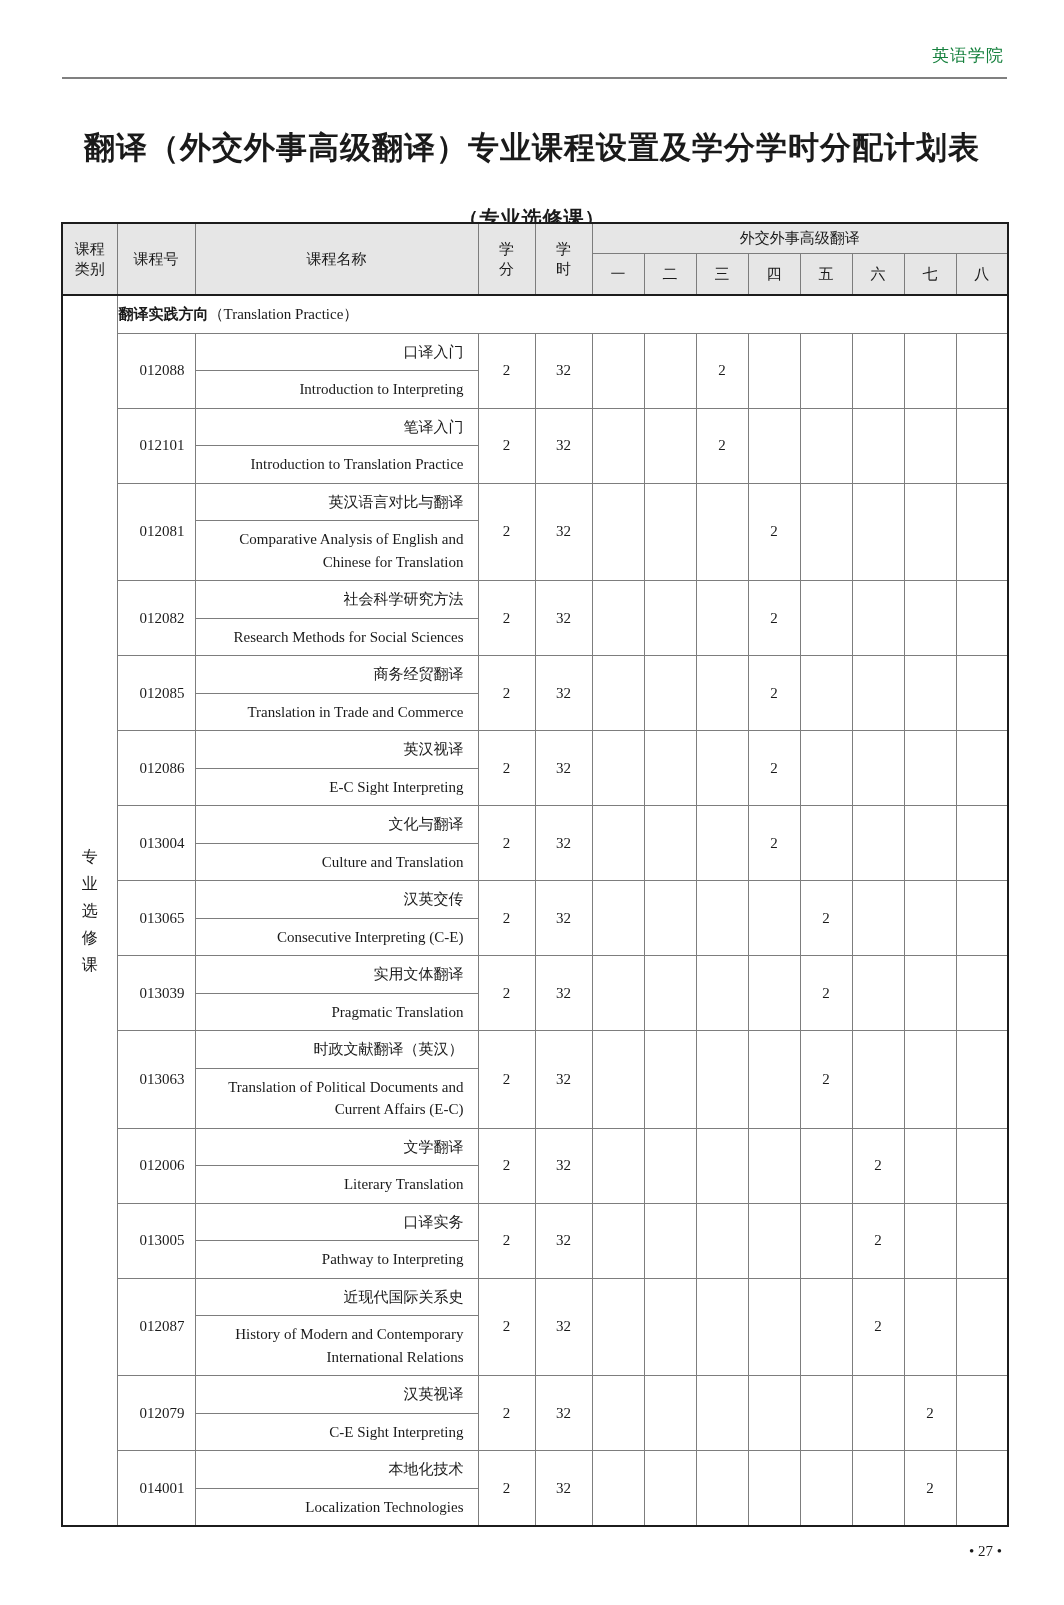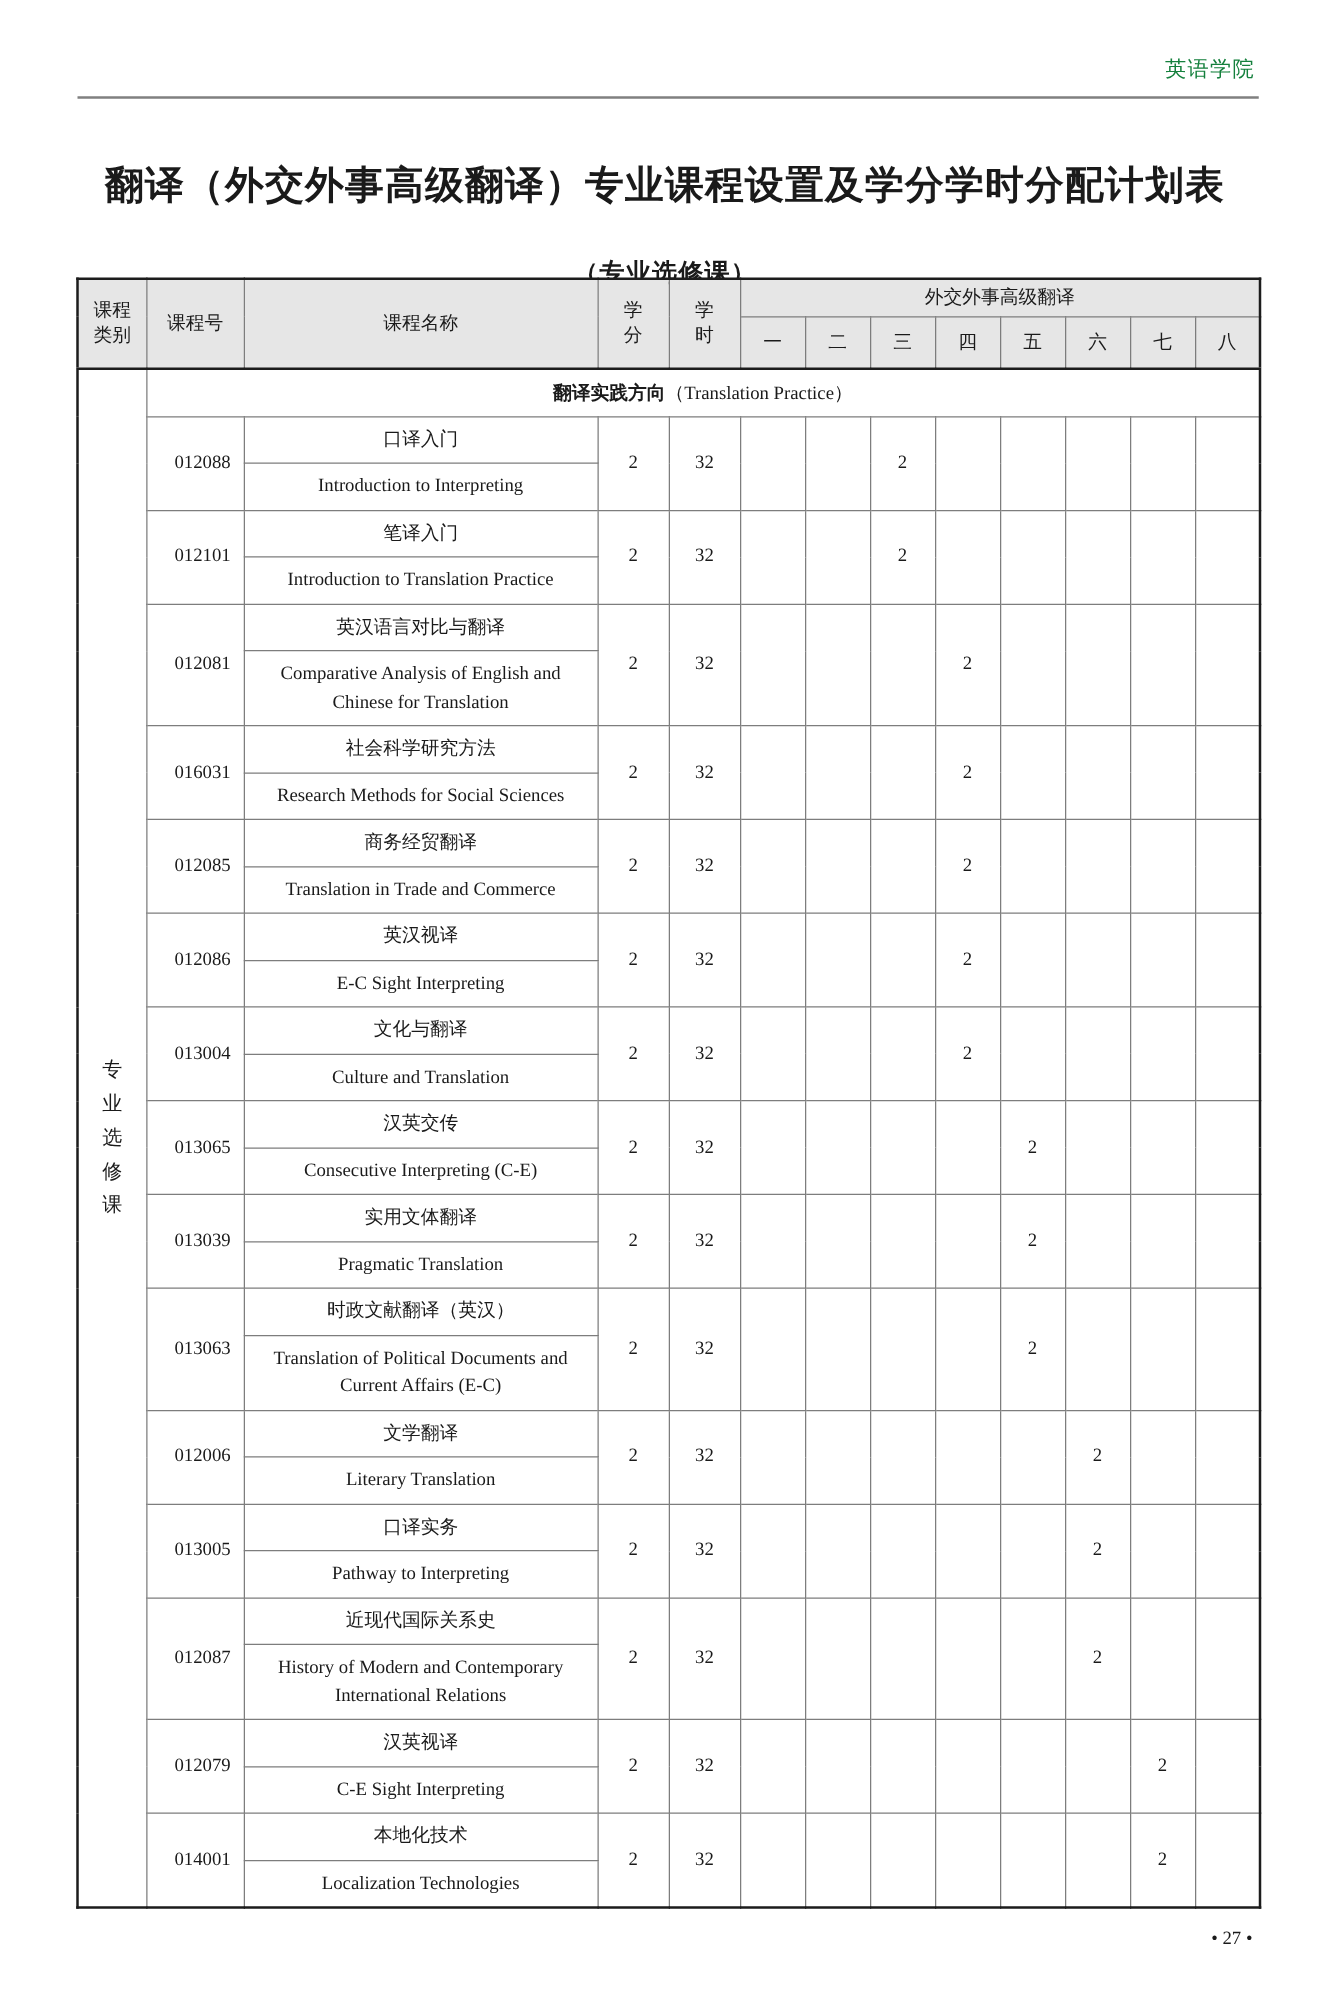--- a/index.html
+++ b/index.html
@@ -46,30 +46,30 @@
   .course-table thead { border-bottom:2px solid #1c1c1c; }
   .course-table th {
     background:#e6e6e6;
     font-weight:normal;
     text-align:center;
     line-height:1.35;
   }
   .hdr-row1 { height:30px; }
   .hdr-row2 { height:42px; }
   .dir-row { height:38px; }
-  .dir-cell { text-align:center; padding:4px 1px; }
+  .dir-cell { padding:4px 1px; }
   .dir-cn { font-weight:bold; }
   .dir-en { font-weight:normal; }
   .v-cell { text-align:center; background:#ffffff; }
   .v-cell .v-char { line-height:27px; font-size:16px; }
   .no-cell { text-align:center;padding-left:12px; }
   .num-cell { text-align:center; }
   .sem-cell { text-align:center; }
   .name-cn, .name-en {
-    text-align:center;
+    text-align:right;
     padding:7px 14px;
     line-height:1.5;
   }
   .sub-row { height:36px; }
   .page-number {
     position:absolute; top:1543px; right:62px;
     font-size:15px;
   }
 </style>
 </head>
@@ -183,21 +183,21 @@
         <td class="sem-cell" rowspan="2">2</td>
         <td class="sem-cell" rowspan="2"></td>
         <td class="sem-cell" rowspan="2"></td>
         <td class="sem-cell" rowspan="2"></td>
         <td class="sem-cell" rowspan="2"></td>
       </tr>
       <tr class="sub-row">
         <td class="name-en">Comparative Analysis of English and Chinese for Translation</td>
       </tr>
       <tr class="sub-row">
-        <td class="no-cell" rowspan="2">016031</td>
+        <td class="no-cell" rowspan="2">012082</td>
         <td class="name-cn">社会科学研究方法</td>
         <td class="num-cell" rowspan="2">2</td>
         <td class="num-cell" rowspan="2">32</td>
         <td class="sem-cell" rowspan="2"></td>
         <td class="sem-cell" rowspan="2"></td>
         <td class="sem-cell" rowspan="2"></td>
         <td class="sem-cell" rowspan="2">2</td>
         <td class="sem-cell" rowspan="2"></td>
         <td class="sem-cell" rowspan="2"></td>
         <td class="sem-cell" rowspan="2"></td>

